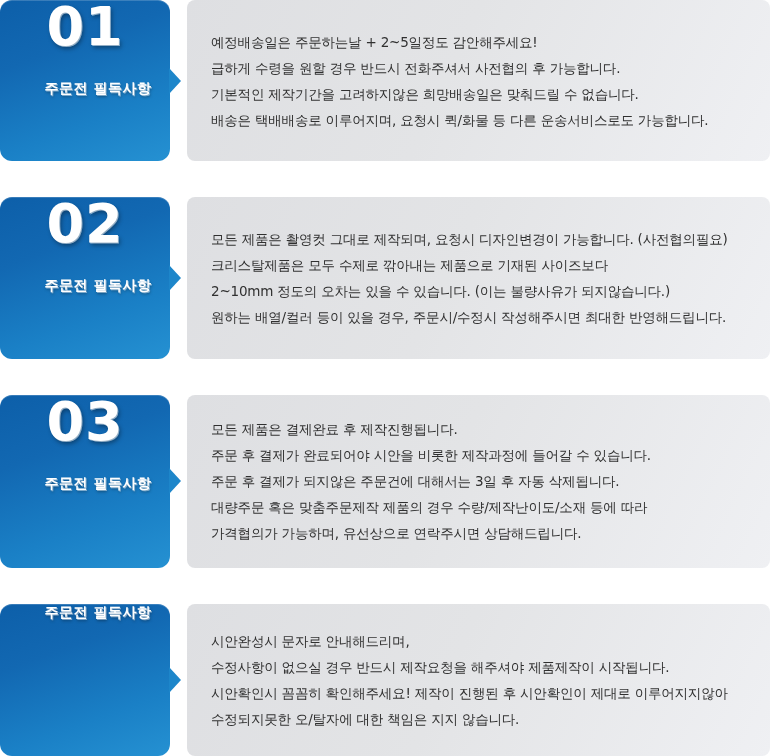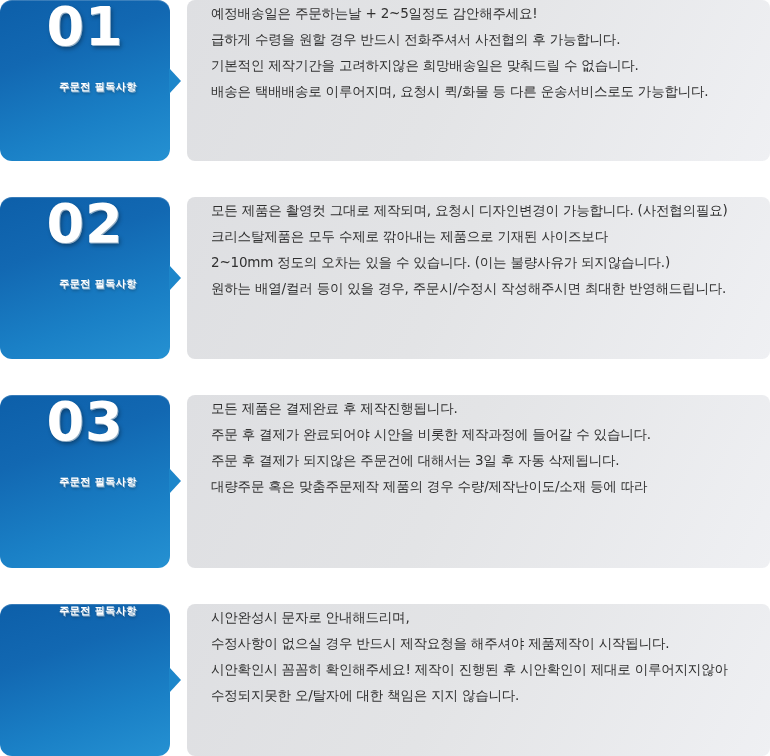--- a/index.html
+++ b/index.html
@@ -75,41 +75,41 @@
     letter-spacing: 1px;
     color: #ffffff;
     line-height: 1;
     text-shadow:
        1px 1px 0 rgba(255,255,255,0.55),
        2px 3px 4px rgba(0,0,0,0.35);
     margin-bottom: 6px;
     user-select: none;
   }
   .badge-caption {
-    font-size: 10px;
+    font-size: 14px;
     font-weight: 700;
     color: #ffffff;
     letter-spacing: 0.5px;
     text-shadow:
        1px 1px 0 rgba(255,255,255,0.45),
        1px 2px 3px rgba(0,0,0,0.35);
     margin-left: 26px;
     white-space: nowrap;
     user-select: none;
   }
 
   
   .panel {
     margin-left: 17px;
     flex: 1 1 auto;
     border-radius: 8px;
     background: linear-gradient(115deg, #dedfe2 0%, #e3e4e6 45%, #eff0f3 100%);
     display: flex;
     flex-direction: column;
-    justify-content: flex-start;
+    justify-content: center;
     padding: 0 0 0 24px;
     box-sizing: border-box;
   }
   .panel-line {
     font-size: 13.5px;
     line-height: 26px;
     color: #303030;
     letter-spacing: -0.2px;
     white-space: nowrap;
   }
@@ -148,20 +148,21 @@
   <div class="notice-row h3">
     <div class="badge">
       <div class="badge-number">03</div>
       <div class="badge-caption">주문전 필독사항</div>
     </div>
     <div class="panel">
       <div class="panel-line">모든 제품은 결제완료 후 제작진행됩니다.</div>
       <div class="panel-line">주문 후 결제가 완료되어야 시안을 비롯한 제작과정에 들어갈 수 있습니다.</div>
       <div class="panel-line">주문 후 결제가 되지않은 주문건에 대해서는 3일 후 자동 삭제됩니다.</div>
       <div class="panel-line">대량주문 혹은 맞춤주문제작 제품의 경우 수량/제작난이도/소재 등에 따라</div>
+      <div class="panel-line">가격협의가 가능하며, 유선상으로 연락주시면 상담해드립니다.</div>
     </div>
   </div>
 
   <div class="notice-row h4">
     <div class="badge">
       <div class="badge-caption">주문전 필독사항</div>
     </div>
     <div class="panel">
       <div class="panel-line">시안완성시 문자로 안내해드리며,</div>
       <div class="panel-line">수정사항이 없으실 경우 반드시 제작요청을 해주셔야 제품제작이 시작됩니다.</div>

